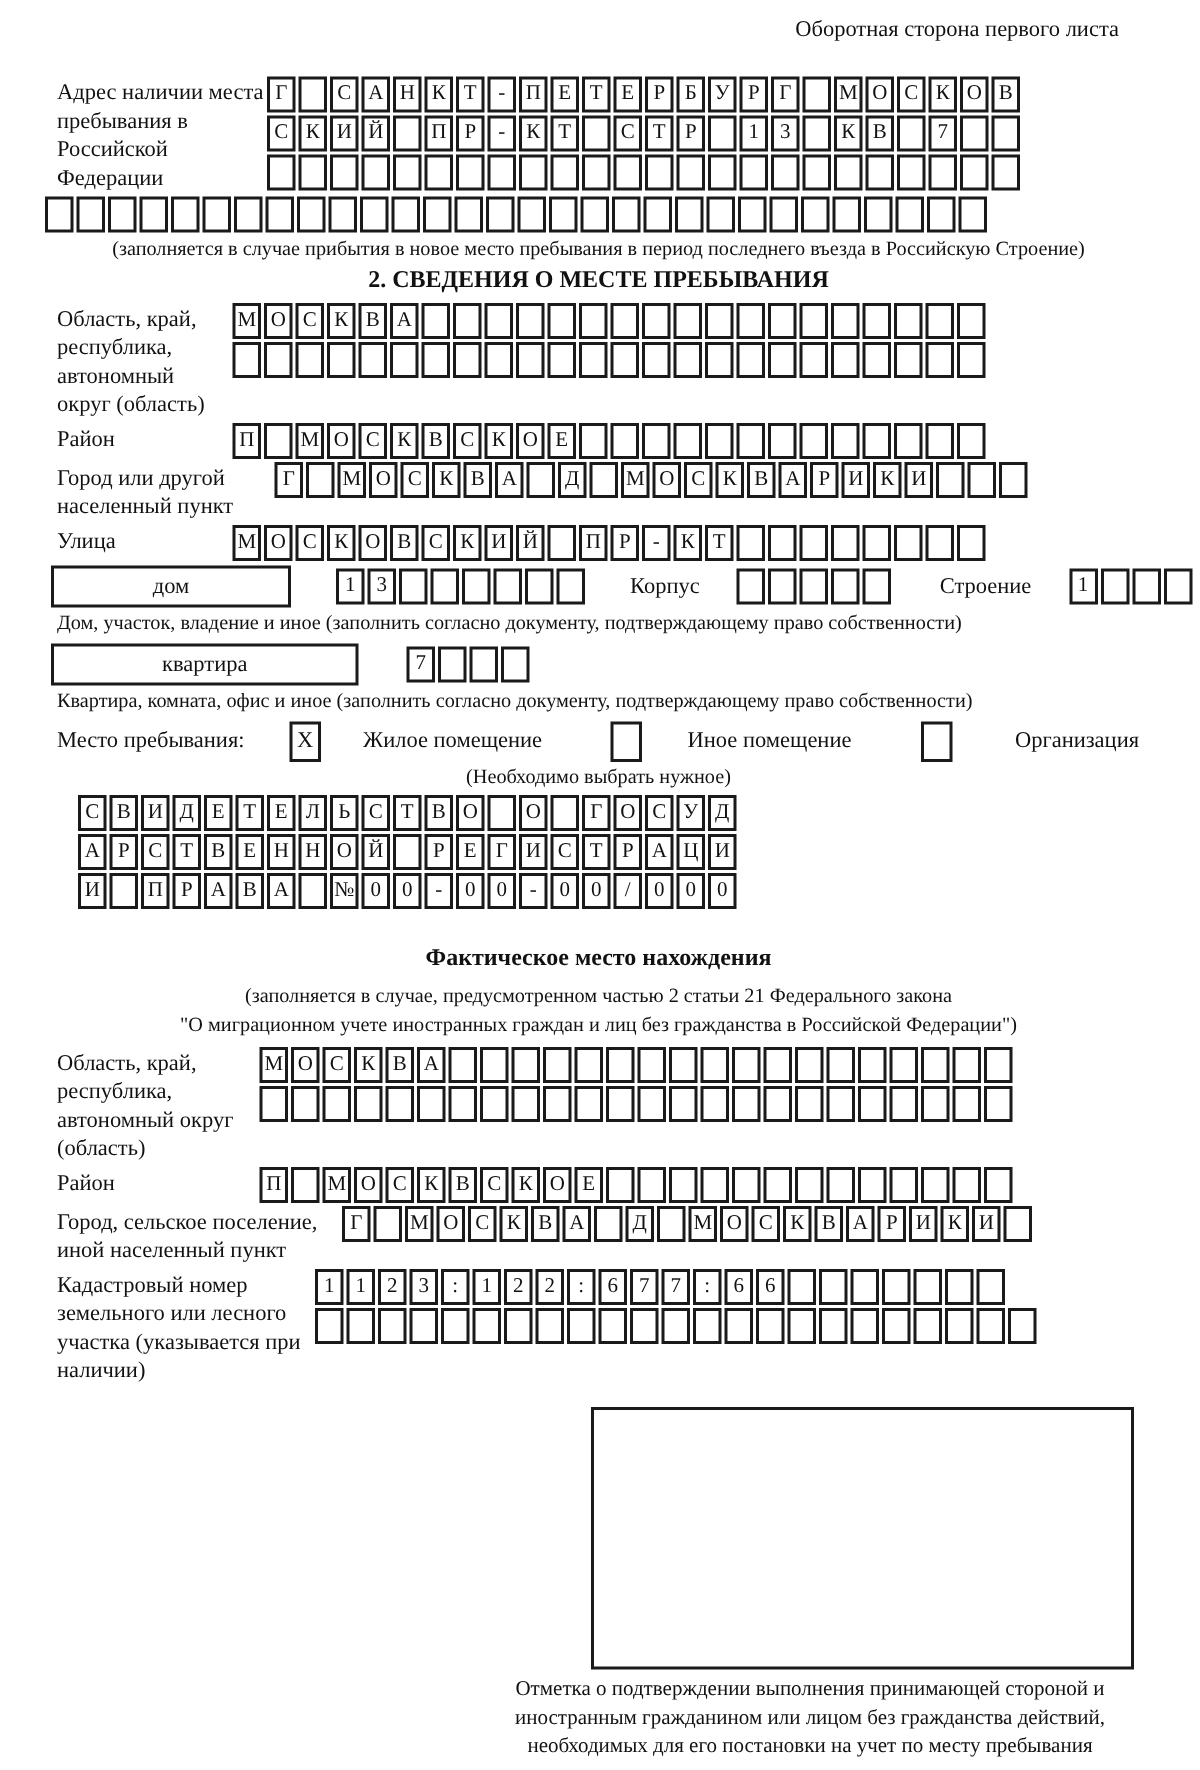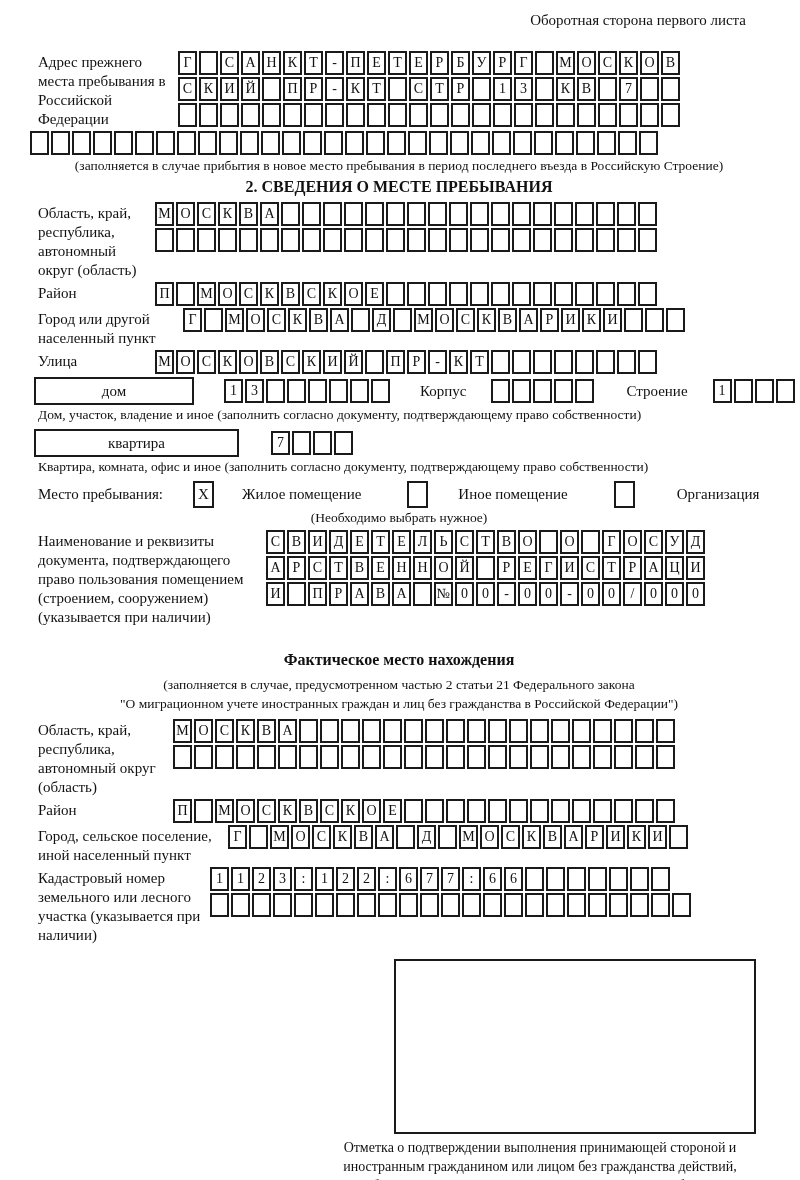--- a/index.html
+++ b/index.html
@@ -38,21 +38,21 @@
                    font-size: 14px; line-height: 19px; margin-top: 4px; }
 </style>
 </head>
 <body>
 
 <div class="page">
 
   <div class="header-note">Оборотная сторона первого листа</div>
 
   <div class="field">
-    <div class="label" style="width:140px">Адрес прежнего места пребывания в Российской Федерации</div>
+    <div class="label" style="width:140px">Адрес наличии места пребывания в Российской Федерации</div>
     <div class="rows">
       <div class="cellrow">
           <span class="cell">Г</span>
           <span class="cell"></span>
           <span class="cell">С</span>
           <span class="cell">А</span>
           <span class="cell">Н</span>
           <span class="cell">К</span>
           <span class="cell">Т</span>
           <span class="cell">-</span>
@@ -357,21 +357,20 @@
     <div class="check" style="margin:0 8px 0 10px">X</div>
     <div class="opt-label">Жилое помещение</div>
     <div class="check" style="margin:0 10px 0 26px"></div>
     <div class="opt-label">Иное помещение</div>
     <div class="check" style="margin:0 22px 0 26px"></div>
     <div class="opt-label">Организация</div>
   </div>
   <div class="note" style="margin-top:0">(Необходимо выбрать нужное)</div>
 
   <div class="field" style="margin-top:4px">
-    <div class="label" style="width:214px">Наименование и реквизиты документа, подтверждающего право пользования помещением (строением, сооружением) (указывается при наличии)</div>
     <div class="rows" style="margin-left:14px">
       <div class="cellrow">
           <span class="cell">С</span>
           <span class="cell">В</span>
           <span class="cell">И</span>
           <span class="cell">Д</span>
           <span class="cell">Е</span>
           <span class="cell">Т</span>
           <span class="cell">Е</span>
           <span class="cell">Л</span>

